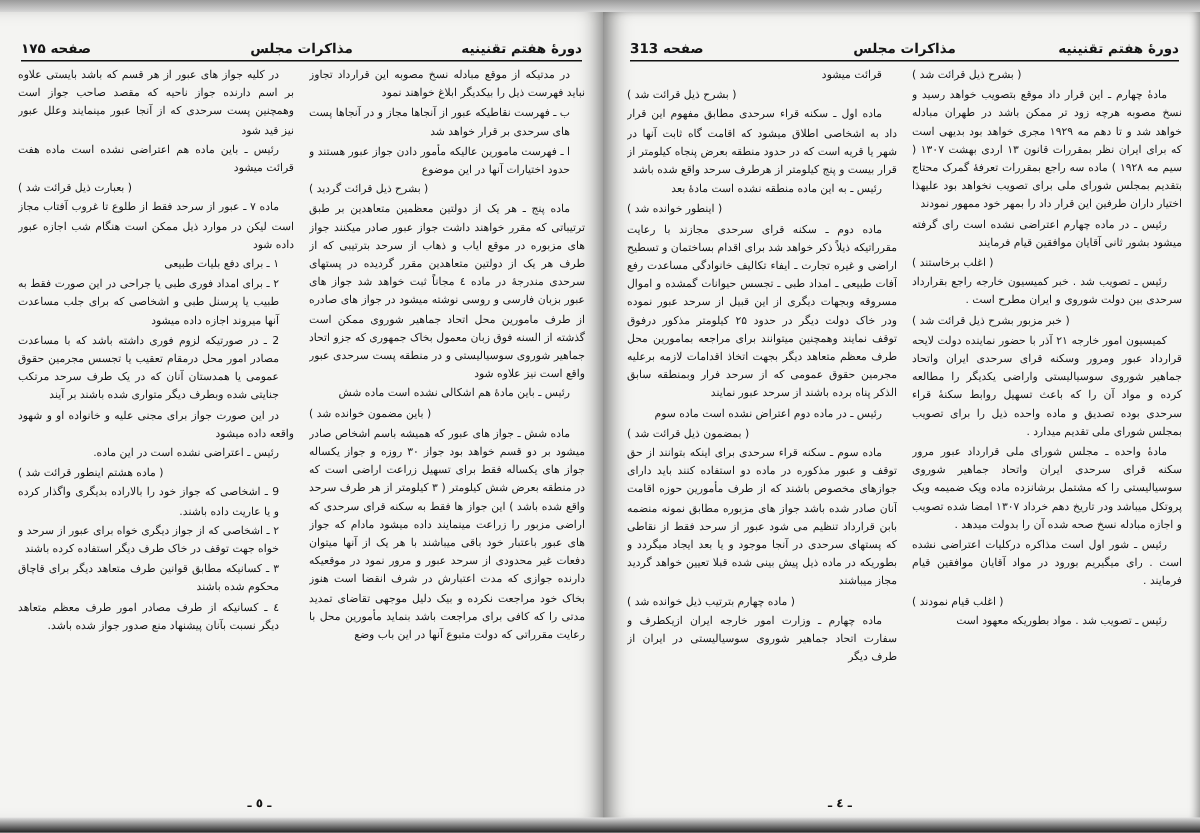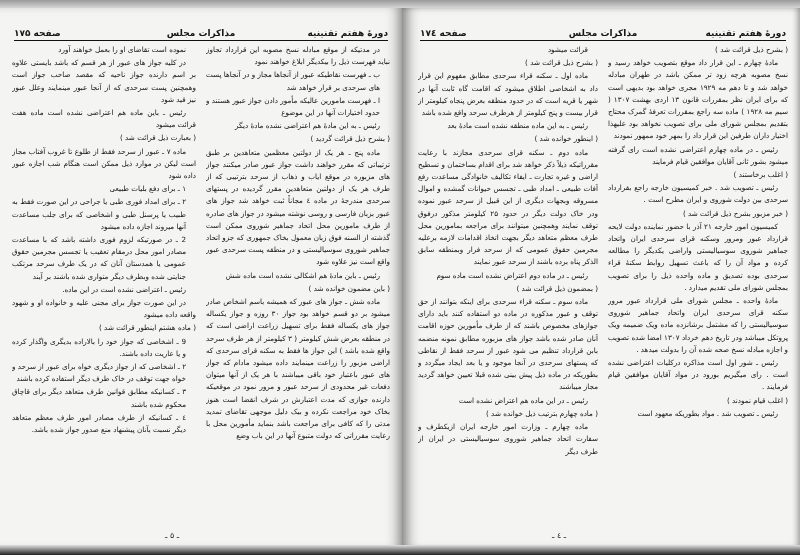--- a/index.html
+++ b/index.html
@@ -10,76 +10,74 @@
   .page.right{left:402px;width:398px;box-shadow:inset 12px 0 14px -8px rgba(0,0,0,.55), inset -4px 0 6px -2px rgba(0,0,0,.4);}
   .topband{position:absolute;left:0;top:0;width:800px;height:10px;background:linear-gradient(#9a9a9a,#e5e5e5);}
   .bottomband{position:absolute;left:0;bottom:0;width:800px;height:10px;background:linear-gradient(#e0e0e0,#222);}
   .header{position:absolute;top:14px;left:14px;right:14px;height:16px;display:flex;justify-content:space-between;align-items:flex-end;font-size:9px;font-weight:bold;border-bottom:1.5px solid #111;padding-bottom:2px;}
   .page.right .header{left:18px;right:14px;}
   .header .center{position:absolute;left:0;right:0;text-align:center;}
   .cols{position:absolute;top:36px;left:12px;right:12px;bottom:20px;display:flex;flex-direction:row;gap:10px;}
   .page.right .cols{left:16px;}
   .col{flex:1;font-size:7.2px;line-height:12.2px;text-align:justify;overflow:hidden;}
   .col p{margin:0 0 1px 0;text-indent:10px;}
-  .col p.center{text-align:right;text-indent:0;}
+  .col p.center{text-align:left;text-indent:0;}
   .col p.item{text-indent:0;padding-right:10px;}
-  .footer{position:absolute;bottom:8px;font-size:8px;font-weight:normal;}
+  .footer{position:absolute;bottom:8px;font-size:8px;font-weight:bold;}
   .page.left .footer{left:165px;}
   .page.right .footer{left:150px;text-align:right;}
 </style>
 </head>
 <body>
 
 <div class="spread">
   <div class="topband"></div>
 
   <div class="page left">
     <div class="header">
       <span>دورهٔ هفتم تقنینیه</span>
       <span class="center">مذاکرات مجلس</span>
       <span>صفحه ۱۷۵</span>
     </div>
     <div class="cols">
       <div class="col">
           <p>در مدتیکه از موقع مبادله نسخ مصوبه این قرارداد تجاوز نباید فهرست ذیل را بیکدیگر ابلاغ خواهند نمود</p>
           <p class="item">ب ـ فهرست نقاطیکه عبور از آنجاها مجاز و در آنجاها پست های سرحدی بر قرار خواهد شد</p>
           <p class="item">ا ـ فهرست مامورین عالیکه مأمور دادن جواز عبور هستند و حدود اختیارات آنها در این موضوع</p>
-          <p>رئیس ـ به این مادهٔ هم اعتراضی نشده مادهٔ دیگر</p>
           <p class="center">( بشرح ذیل قرائت گردید )</p>
           <p>ماده پنج ـ هر یک از دولتین معظمین متعاهدین بر طبق ترتیباتی که مقرر خواهند داشت جواز عبور صادر میکنند جواز های مزبوره در موقع ایاب و ذهاب از سرحد بترتیبی که از طرف هر یک از دولتین متعاهدین مقرر گردیده در پستهای سرحدی مندرجهٔ در ماده ٤ مجاناً ثبت خواهد شد جواز های عبور بزبان فارسی و روسی نوشته میشود در جواز های صادره از طرف مامورین محل اتحاد جماهیر شوروی ممکن است گذشته از السنه فوق زبان معمول بخاک جمهوری که جزو اتحاد جماهیر شوروی سوسیالیستی و در منطقه پست سرحدی عبور واقع است نیز علاوه شود</p>
           <p>رئیس ـ باین مادهٔ هم اشکالی نشده است ماده شش</p>
           <p class="center">( باین مضمون خوانده شد )</p>
           <p>ماده شش ـ جواز های عبور که همیشه باسم اشخاص صادر میشود بر دو قسم خواهد بود جواز ۳۰ روزه و جواز یکساله جواز های یکساله فقط برای تسهیل زراعت اراضی است که در منطقه بعرض شش کیلومتر ( ۳ کیلومتر از هر طرف سرحد واقع شده باشد ) این جواز ها فقط به سکنه قرای سرحدی که اراضی مزبور را زراعت مینمایند داده میشود مادام که جواز های عبور باعتبار خود باقی میباشند با هر یک از آنها میتوان دفعات غیر محدودی از سرحد عبور و مرور نمود در موقعیکه دارنده جوازی که مدت اعتبارش در شرف انقضا است هنوز بخاک خود مراجعت نکرده و بیک دلیل موجهی تقاضای تمدید مدتی را که کافی برای مراجعت باشد بنماید مأمورین محل با رعایت مقرراتی که دولت متبوع آنها در این باب وضع</p>
         </div>
       <div class="col">
-          <p>نموده است تقاضای او را بعمل خواهند آورد</p>
           <p>در کلیه جواز های عبور از هر قسم که باشد بایستی علاوه بر اسم دارنده جواز ناحیه که مقصد صاحب جواز است وهمچنین پست سرحدی که از آنجا عبور مینمایند وعلل عبور نیز قید شود</p>
           <p>رئیس ـ باین ماده هم اعتراضی نشده است ماده هفت قرائت میشود</p>
           <p class="center">( بعبارت ذیل قرائت شد )</p>
           <p>ماده ۷ ـ عبور از سرحد فقط از طلوع تا غروب آفتاب مجاز است لیکن در موارد ذیل ممکن است هنگام شب اجازه عبور داده شود</p>
           <p class="item">۱ ـ برای دفع بلیات طبیعی</p>
           <p class="item">۲ ـ برای امداد فوری طبی یا جراحی در این صورت فقط به طبیب یا پرسنل طبی و اشخاصی که برای جلب مساعدت آنها میروند اجازه داده میشود</p>
           <p class="item">2 ـ در صورتیکه لزوم فوری داشته باشد که با مساعدت مصادر امور محل درمقام تعقیب یا تجسس مجرمین حقوق عمومی یا همدستان آنان که در یک طرف سرحد مرتکب جنایتی شده وبطرف دیگر متواری شده باشند بر آیند</p>
+          <p>در این صورت جواز برای مجنی علیه و خانواده او و شهود واقعه داده میشود</p>
           <p>رئیس ـ اعتراضی نشده است در این ماده.</p>
-          <p>در این صورت جواز برای مجنی علیه و خانواده او و شهود واقعه داده میشود</p>
           <p class="center">( ماده هشتم اینطور قرائت شد )</p>
           <p class="item">9 ـ اشخاصی که جواز خود را بالاراده بدیگری واگذار کرده و یا عاریت داده باشند.</p>
           <p class="item">۲ ـ اشخاصی که از جواز دیگری خواه برای عبور از سرحد و خواه جهت توقف در خاک طرف دیگر استفاده کرده باشند</p>
           <p class="item">۳ ـ کسانیکه مطابق قوانین طرف متعاهد دیگر برای قاچاق محکوم شده باشند</p>
           <p class="item">٤ ـ کسانیکه از طرف مصادر امور طرف معظم متعاهد دیگر نسبت بآنان پیشنهاد منع صدور جواز شده باشد.</p>
         </div>
     </div>
     <div class="footer">ـ ٥ ـ</div>
   </div>
 
   <div class="page right">
     <div class="header">
       <span>دورهٔ هفتم تقنینیه</span>
       <span class="center">مذاکرات مجلس</span>
-      <span>صفحه ۱۷٤</span>
+      <span>صفحه 313</span>
     </div>
     <div class="cols">
       <div class="col">
           <p class="center">( بشرح ذیل قرائت شد )</p>
           <p>مادهٔ چهارم ـ این قرار داد موقع بتصویب خواهد رسید و نسخ مصوبه هرچه زود تر ممکن باشد در طهران مبادله خواهد شد و تا دهم مه ۱۹۲۹ مجری خواهد بود بدیهی است که برای ایران نظر بمقررات قانون ۱۳ اردی بهشت ۱۳۰۷ ( سیم مه ۱۹۲۸ ) ماده سه راجع بمقررات تعرفهٔ گمرک محتاج بتقدیم بمجلس شورای ملی برای تصویب نخواهد بود علیهذا اختیار داران طرفین این قرار داد را بمهر خود ممهور نمودند</p>
           <p>رئیس ـ در ماده چهارم اعتراضی نشده است رای گرفته میشود بشور ثانی آقایان موافقین قیام فرمایند</p>
           <p class="center">( اغلب برخاستند )</p>
           <p>رئیس ـ تصویب شد . خبر کمیسیون خارجه راجع بقرارداد سرحدی بین دولت شوروی و ایران مطرح است .</p>
           <p class="center">( خبر مزبور بشرح ذیل قرائت شد )</p>
           <p>کمیسیون امور خارجه ۲۱ آذر با حضور نماینده دولت لایحه قرارداد عبور ومرور وسکنه قرای سرحدی ایران واتحاد جماهیر شوروی سوسیالیستی واراضی یکدیگر را مطالعه کرده و مواد آن را که باعث تسهیل روابط سکنهٔ قراء سرحدی بوده تصدیق و ماده واحده ذیل را برای تصویب بمجلس شورای ملی تقدیم میدارد .</p>
@@ -91,21 +89,20 @@
       <div class="col">
           <p>قرائت میشود</p>
           <p class="center">( بشرح ذیل قرائت شد )</p>
           <p>ماده اول ـ سکنه قراء سرحدی مطابق مفهوم این قرار داد به اشخاصی اطلاق میشود که اقامت گاه ثابت آنها در شهر یا قریه است که در حدود منطقه بعرض پنجاه کیلومتر از قرار بیست و پنج کیلومتر از هرطرف سرحد واقع شده باشد</p>
           <p>رئیس ـ به این ماده منطقه نشده است مادهٔ بعد</p>
           <p class="center">( اینطور خوانده شد )</p>
           <p>ماده دوم ـ سکنه قرای سرحدی مجازند با رعایت مقرراتیکه ذیلاً ذکر خواهد شد برای اقدام بساختمان و تسطیح اراضی و غیره تجارت ـ ایفاء تکالیف خانوادگی مساعدت رفع آفات طبیعی ـ امداد طبی ـ تجسس حیوانات گمشده و اموال مسروقه وبجهات دیگری از این قبیل از سرحد عبور نموده ودر خاک دولت دیگر در حدود ۲۵ کیلومتر مذکور درفوق توقف نمایند وهمچنین میتوانند برای مراجعه بمامورین محل طرف معظم متعاهد دیگر بجهت اتخاذ اقدامات لازمه برعلیه مجرمین حقوق عمومی که از سرحد فرار وبمنطقه سابق الذکر پناه برده باشند از سرحد عبور نمایند</p>
           <p>رئیس ـ در ماده دوم اعتراض نشده است ماده سوم</p>
           <p class="center">( بمضمون ذیل قرائت شد )</p>
           <p>ماده سوم ـ سکنه قراء سرحدی برای اینکه بتوانند از حق توقف و عبور مذکوره در ماده دو استفاده کنند باید دارای جوازهای مخصوص باشند که از طرف مأمورین حوزه اقامت آنان صادر شده باشد جواز های مزبوره مطابق نمونه منضمه بابن قرارداد تنظیم می شود عبور از سرحد فقط از نقاطی که پستهای سرحدی در آنجا موجود و یا بعد ایجاد میگردد و بطوریکه در ماده ذیل پیش بینی شده قبلا تعیین خواهد گردید مجاز میباشند</p>
-          <p>رئیس ـ در این ماده هم اعتراض نشده است</p>
           <p class="center">( ماده چهارم بترتیب ذیل خوانده شد )</p>
           <p>ماده چهارم ـ وزارت امور خارجه ایران ازیکطرف و سفارت اتحاد جماهیر شوروی سوسیالیستی در ایران از طرف دیگر</p>
         </div>
     </div>
     <div class="footer">ـ ٤ ـ</div>
   </div>
 
   <div class="bottomband"></div>
 </div>
 

